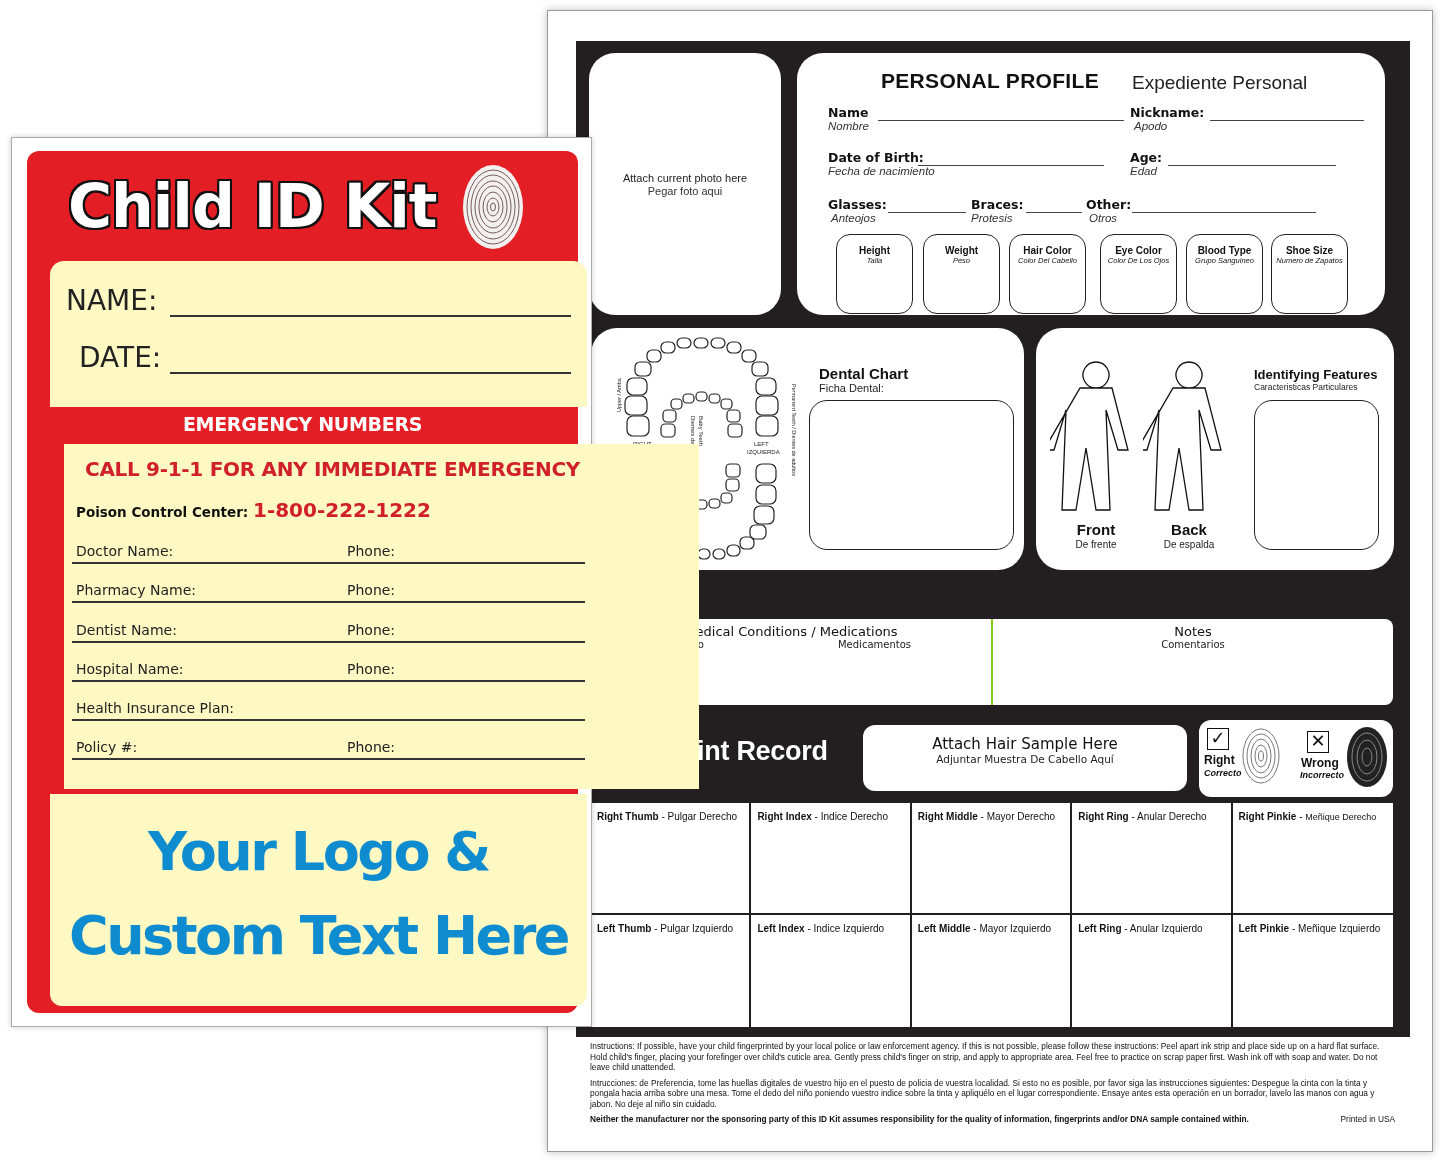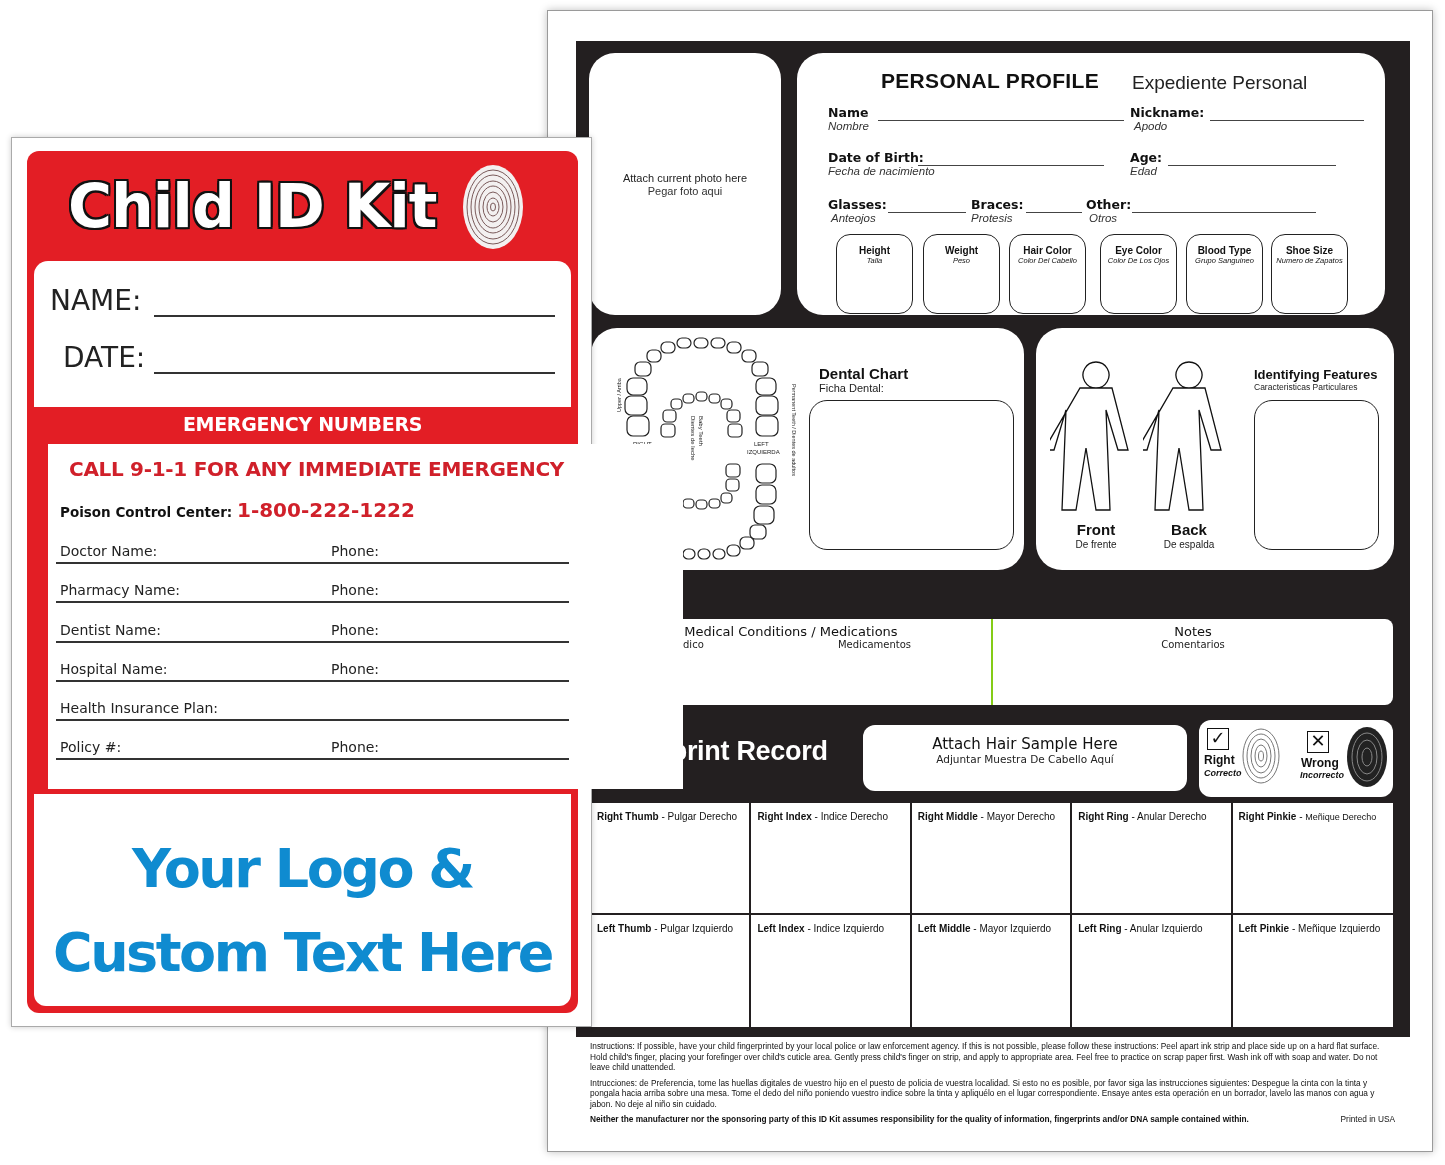--- a/index.html
+++ b/index.html
@@ -87,33 +87,33 @@
   .red-frame {
     position: absolute; left: 15px; top: 13px; width: 551px; height: 862px;
     background: #e31e25; border-radius: 12px;
   }
   .card-title {
     position: absolute; left: 41px; top: 20px; font-family: "DejaVu Sans", sans-serif; font-weight: bold;
     font-size: 60px; color: #fff; letter-spacing: -1px;
     text-shadow: -2px -2px 0 #111, 2px -2px 0 #111, -2px 2px 0 #111, 2px 2px 0 #111, 0 2px 0 #111, 0 -2px 0 #111, 2px 0 0 #111, -2px 0 0 #111;
   }
   .title-print { position: absolute; left: 433px; top: 10px; width: 66px; height: 90px; }
-  .white-box { position: absolute; background: #ffffff; }
+  .white-box { position: absolute; background: #fef9c3; margin-left: 16px; }
   .nd-box { left: 7px; top: 110px; width: 537px; height: 146px; border-radius: 14px 14px 0 0; }
   .nd-row { position: absolute; font-family: "DejaVu Sans", sans-serif; font-size: 28px; color: #222; }
   .nd-line { position: absolute; height: 2px; background: #333; }
   .em-header { position: absolute; left: 0; top: 262px; width: 551px; text-align: center; color: #fff; font-weight: bold; font-family: "DejaVu Sans", sans-serif; font-size: 19px; letter-spacing: -0.3px; }
   .em-box { left: 21px; top: 293px; width: 635px; height: 345px; }
   .call911 { position: absolute; left: 0; width: 537px; top: 13px; text-align: center; color: #d0202a; font-weight: bold; font-family: "DejaVu Sans", sans-serif; font-size: 20px; letter-spacing: -0.3px; }
   .poison { position: absolute; left: 12px; top: 54px; font-family: "DejaVu Sans", sans-serif; font-size: 13.5px; font-weight: bold; color: #111; }
   .poison .num { color: #d0202a; font-size: 20px; font-weight: bold; }
   .contact-row { position: absolute; left: 8px; width: 513px; height: 26px; border-bottom: 2px solid #333; font-family: "DejaVu Sans", sans-serif; font-size: 14px; color: #222; }
   .contact-row .c1 { position: absolute; left: 4px; bottom: 3px; }
   .contact-row .c2 { position: absolute; left: 275px; bottom: 3px; }
-  .logo-box { left: 7px; top: 643px; width: 537px; height: 212px; border-radius: 0 0 12px 12px; text-align: center; padding-top: 33px; }
+  .logo-box { left: 7px; top: 643px; width: 537px; height: 212px; border-radius: 0 0 12px 12px; text-align: center; padding-top: 16px; }
   .logo-box .l1, .logo-box .l2 { display: block; color: #0f8bd0; font-family: "DejaVu Sans", sans-serif; font-weight: bold; font-size: 54px; letter-spacing: -2.5px; line-height: 84px; }
 </style>
 </head>
 <body>
 
 <div class="sheet">
   <div class="black-area">
 
     <div class="panel photo-panel">
       <span class="t1">Attach current photo here</span>

